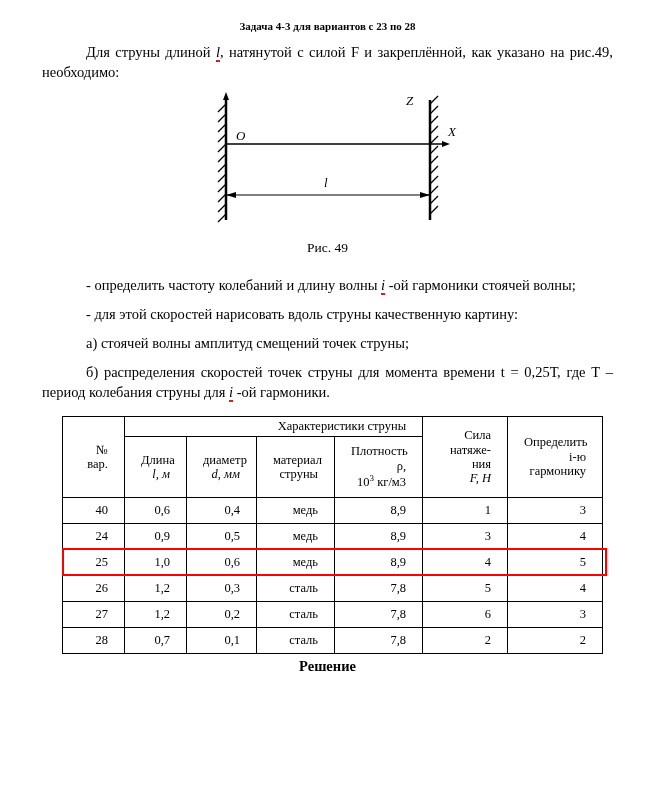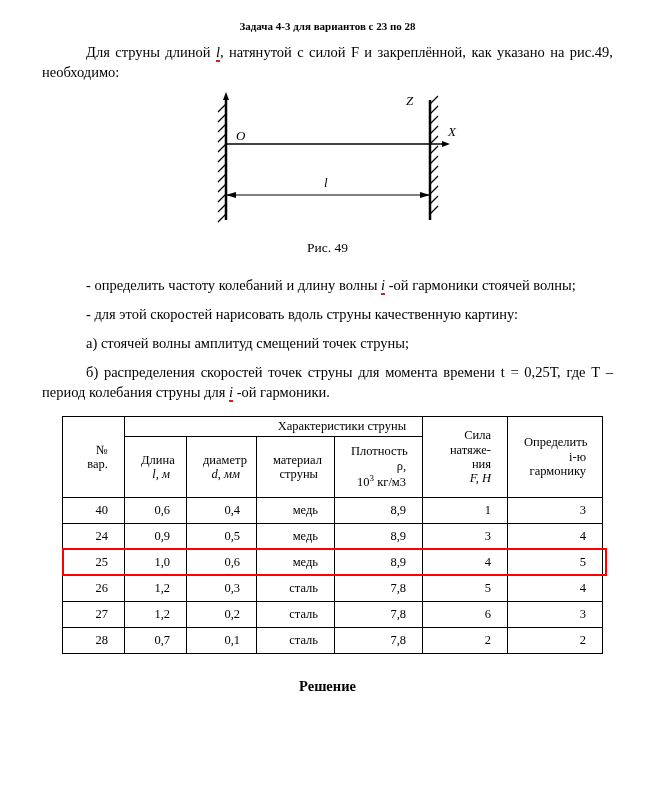--- a/index.html
+++ b/index.html
@@ -81,21 +81,21 @@
   .hl-box {
     position: absolute;
     border: 2.5px solid #ff0000;
     pointer-events: none;
   }
   .italic { font-style: italic; }
   .sup { font-size: 9px; vertical-align: super; }
   .center-bold {
     text-align: center;
     font-weight: bold;
-    margin-top: 24px;
+    margin-top: 4px;
   }
   svg { display: block; margin: 0 auto; }
 </style>
 </head>
 <body>
 
 <div class="page">
 
   <div class="title">Задача 4-3 для вариантов с 23 по 28</div>
 

